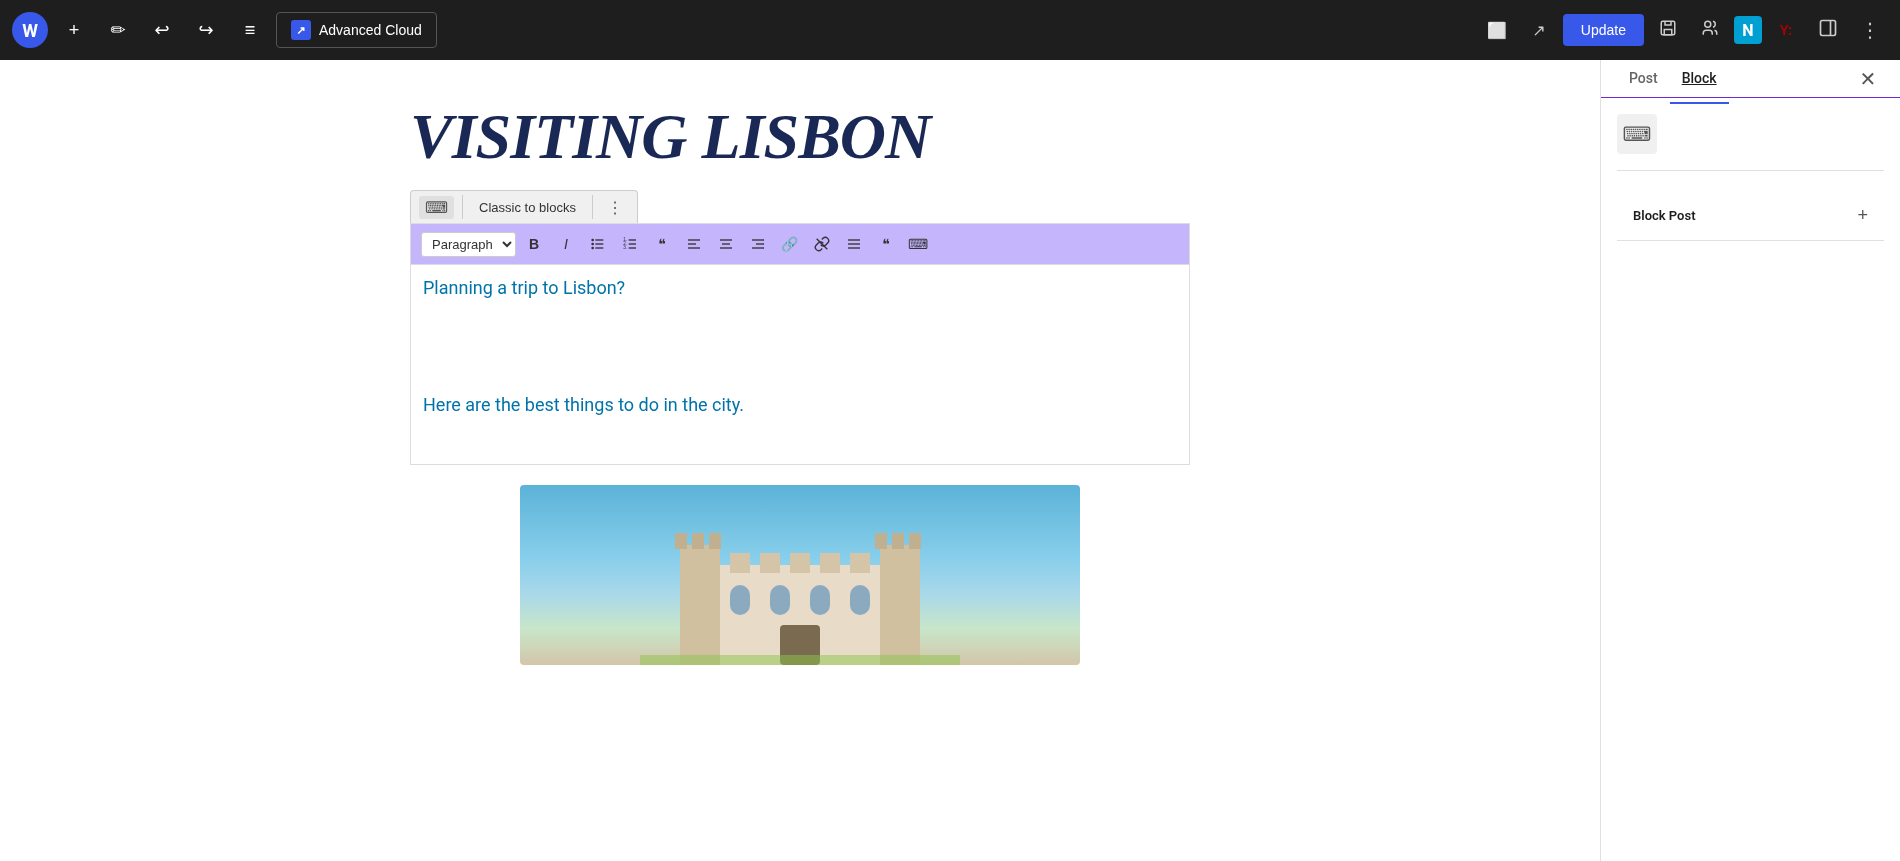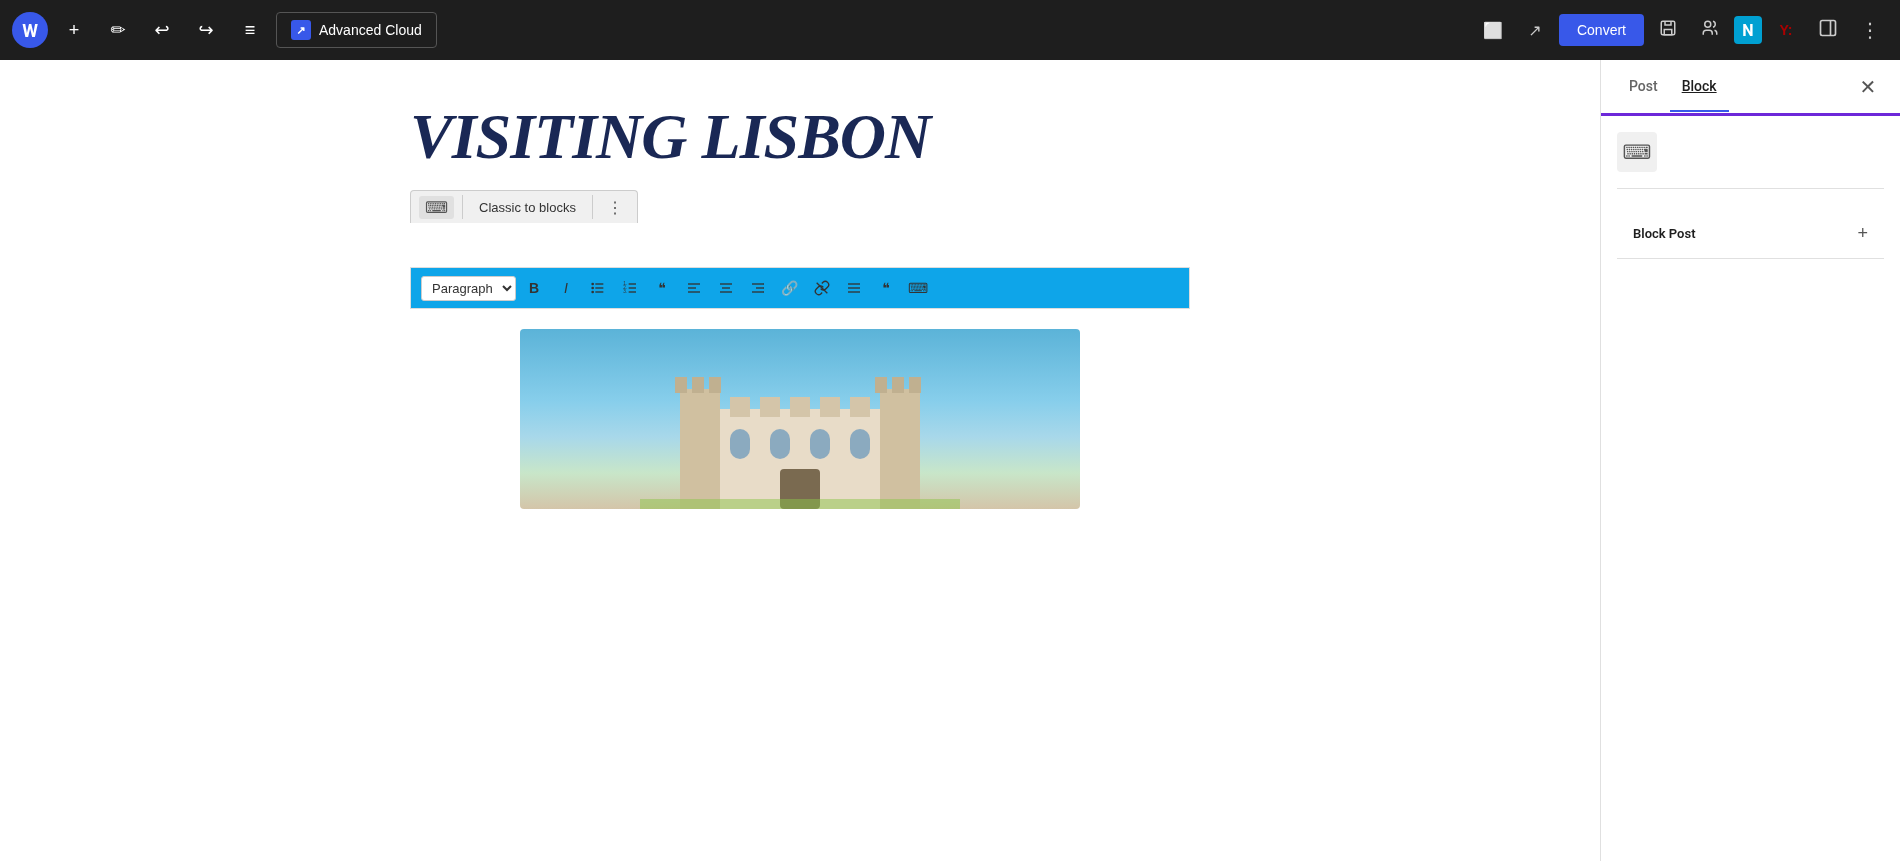--- a/index.html
+++ b/index.html
@@ -189,26 +189,25 @@
       width: 1px;
       height: 24px;
       background: #ccc;
       margin: 0 4px;
     }
 
     
     .formatting-toolbar {
       display: flex;
       align-items: center;
-      background: #0ea5e9;
+      background: #c4b5fd;
       border: 1px solid #ddd;
       padding: 6px 10px;
       gap: 4px;
       flex-wrap: wrap;
-      margin-top: 44px;
     }
     .fmt-select {
       border: 1px solid #ccc;
       border-radius: 3px;
       padding: 3px 6px;
       font-size: 13px;
       background: #fff;
       cursor: pointer;
       color: #333;
     }
@@ -260,23 +259,23 @@
       width: 300px;
       background: #fff;
       border-left: 1px solid #e0e0e0;
       display: flex;
       flex-direction: column;
       flex-shrink: 0;
     }
     .sidebar-header {
       display: flex;
       align-items: center;
-      border-bottom: 3px solid #6d28d9;
+      border-bottom: 1px solid #6d28d9;
       padding: 0 16px;
-      height: 56px;
+      height: 38px;
     }
     .sidebar-tab {
       font-size: 14px;
       font-weight: 500;
       color: #666;
       padding: 16px 12px;
       cursor: pointer;
       border-bottom: 2px solid transparent;
       margin-bottom: -1px;
     }
@@ -386,21 +385,21 @@
 
   <div class="toolbar-spacer"></div>
 
   <div class="toolbar-right">
     <button class="icon-btn">
       <span>⬜</span>
     </button>
     <button class="icon-btn">
       <span>↗</span>
     </button>
-    <button class="update-btn">Convert</button>
+    <button class="update-btn">Update</button>
     <button class="icon-btn">
       <span>
         <svg width="18" height="18" viewBox="0 0 24 24" fill="none" stroke="currentColor" stroke-width="2">
           <rect x="3" y="3" width="18" height="18" rx="2"></rect>
             <path d="M8 3v5h8V3"></path>
             <path d="M7 14h10v7H7z"></path>
         </svg>
       </span>
     </button>
     <button class="icon-btn">
@@ -514,20 +513,25 @@
             <svg width="16" height="16" viewBox="0 0 24 24" fill="none" stroke="currentColor" stroke-width="2">
                 <line x1="3" y1="12" x2="21" y2="12"></line>
                 <line x1="3" y1="6" x2="21" y2="6"></line>
                 <line x1="3" y1="18" x2="21" y2="18"></line>
               </svg>
           </button>
           <button class="fmt-btn">❝</button>
           <button class="fmt-btn">⌨</button>
         </div>
 
+        <div style="padding: 12px 0; border: 1px solid #ddd; border-top: none; background: #fff; min-height: 200px;">
+          <p class="content-link" style="padding: 0 12px;">Planning a trip to Lisbon?</p>
+          <div class="content-gap"></div>
+          <p class="content-text" style="padding: 0 12px;">Here are the best things to do in the city.</p>
+        </div>
       </div>
 
       <div style="display: flex; justify-content: center; margin-top: 8px;">
         <div class="content-image">
 
           <svg class="castle-svg" width="320" height="160" viewBox="0 0 320 160">
 
             <rect x="60" y="60" width="200" height="100" fill="#e8dcc8"></rect>
 
             <rect x="60" y="48" width="20" height="20" fill="#d4c5a9"></rect>

